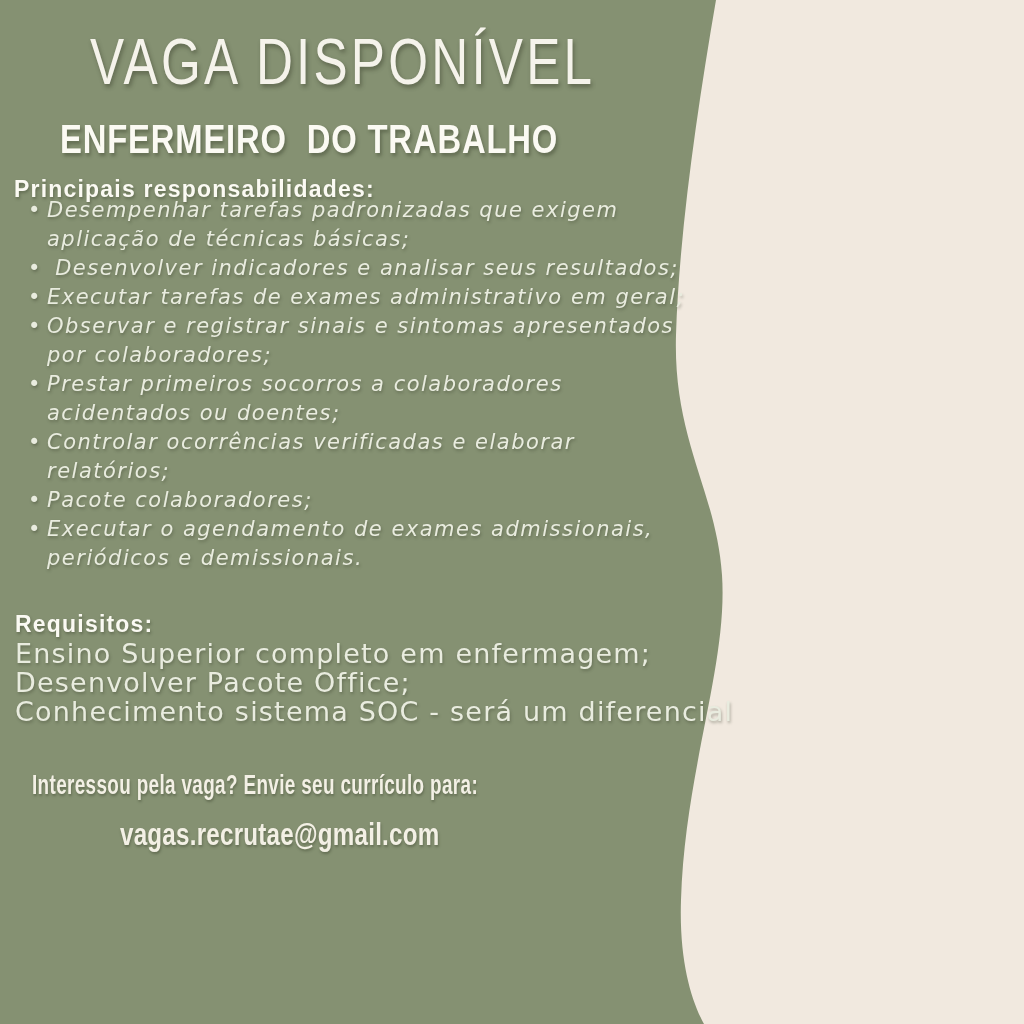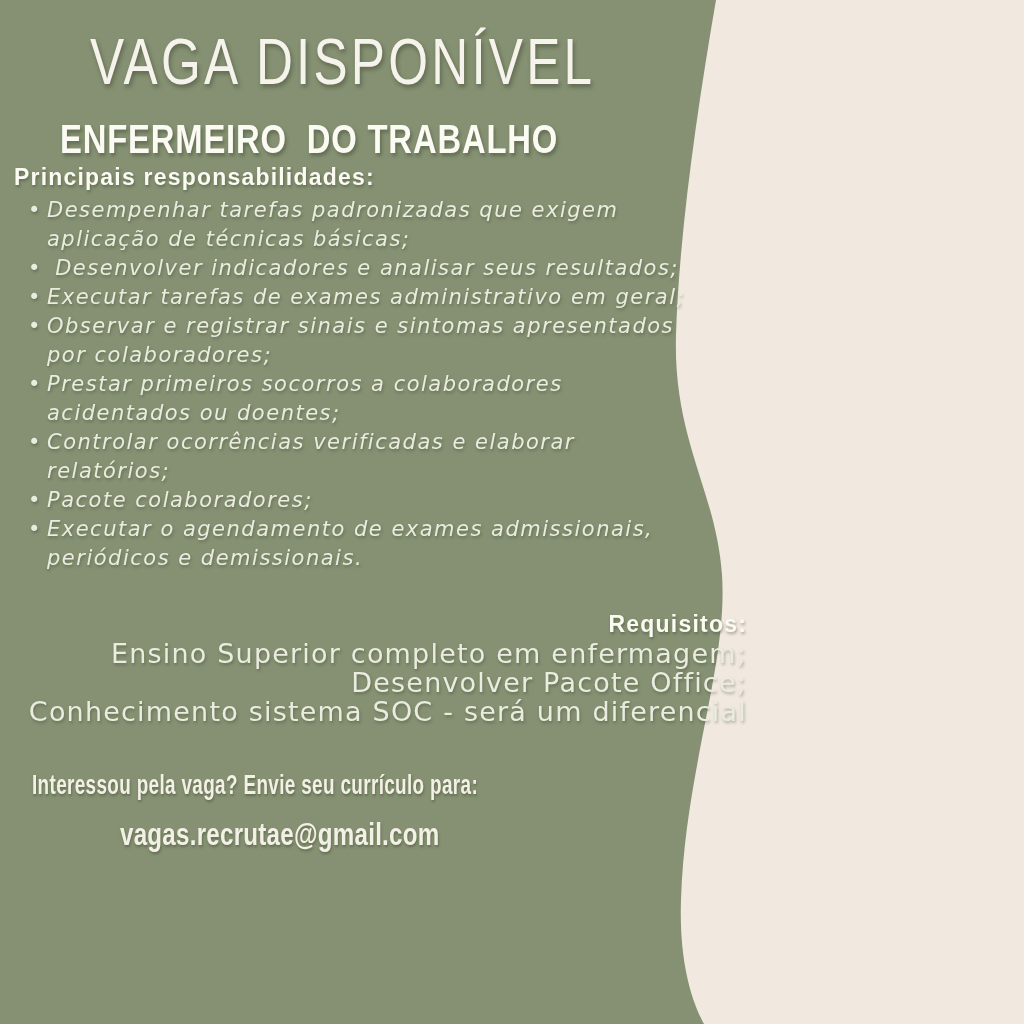--- a/index.html
+++ b/index.html
@@ -25,32 +25,32 @@
     letter-spacing:1px;color:#fbfaf3;white-space:pre;
     transform:scaleX(0.82);transform-origin:left top;
     text-shadow:2px 3px 4px rgba(48,54,36,0.40);
   }
   .section-heading{
     font-family:"Liberation Sans",sans-serif;
     font-weight:700;font-size:23px;line-height:29px;
     letter-spacing:1.2px;color:#fbfaf3;white-space:nowrap;
     text-shadow:1px 2px 3px rgba(48,54,36,0.40);
   }
-  #resp-heading{left:14px;top:163px;}
+  #resp-heading{left:14px;top:175px;}
   #resp-list{
     left:28px;top:196px;width:770px;
     margin:0;padding:0;list-style:none;
     font-size:21px;line-height:29px;letter-spacing:1.5px;
     color:#e9ecdf;
     text-shadow:1px 2px 3px rgba(48,54,36,0.35);
   }
   #resp-list li{display:flex;align-items:flex-start;}
   #resp-list .bullet{flex:0 0 19px;width:19px;}
   #resp-list .txt{white-space:pre-wrap;font-style:italic;}
-  #req-block{left:27px;top:610px;width:720px;text-align:right;}
+  #req-block{left:15px;top:610px;width:720px;}
   #req-block .req-line{
     font-size:27px;line-height:29px;letter-spacing:1.2px;
     color:#e9ecdf;white-space:nowrap;
     text-shadow:1px 2px 3px rgba(48,54,36,0.35);
   }
   .cta-text{
     left:32px;top:771px;
     font-family:"Liberation Sans",sans-serif;
     font-weight:700;font-size:27px;line-height:29px;
     letter-spacing:0.5px;color:#f3f0e5;white-space:nowrap;

